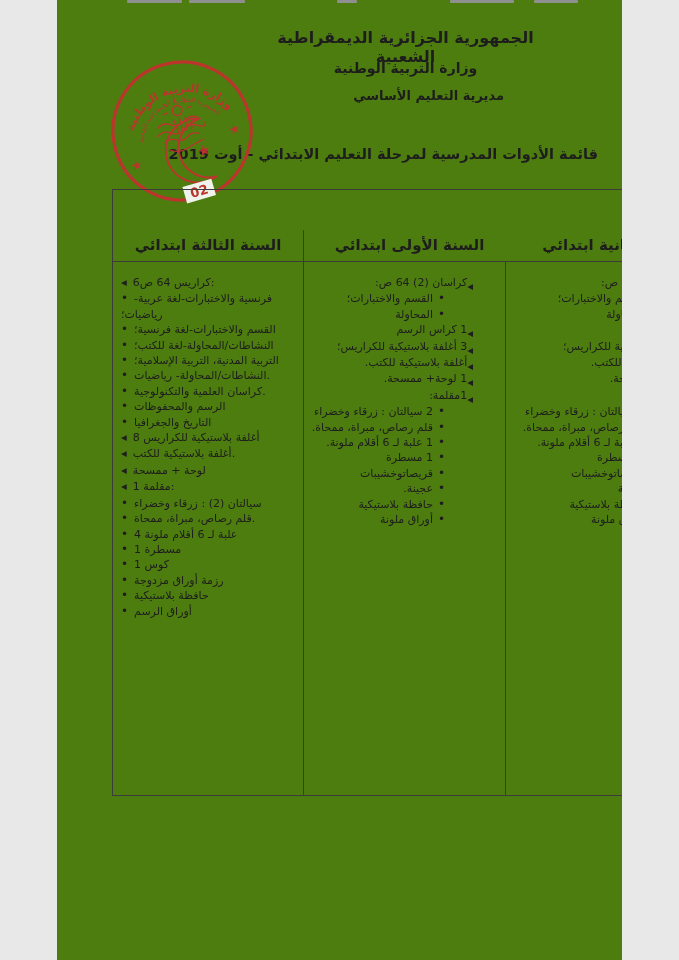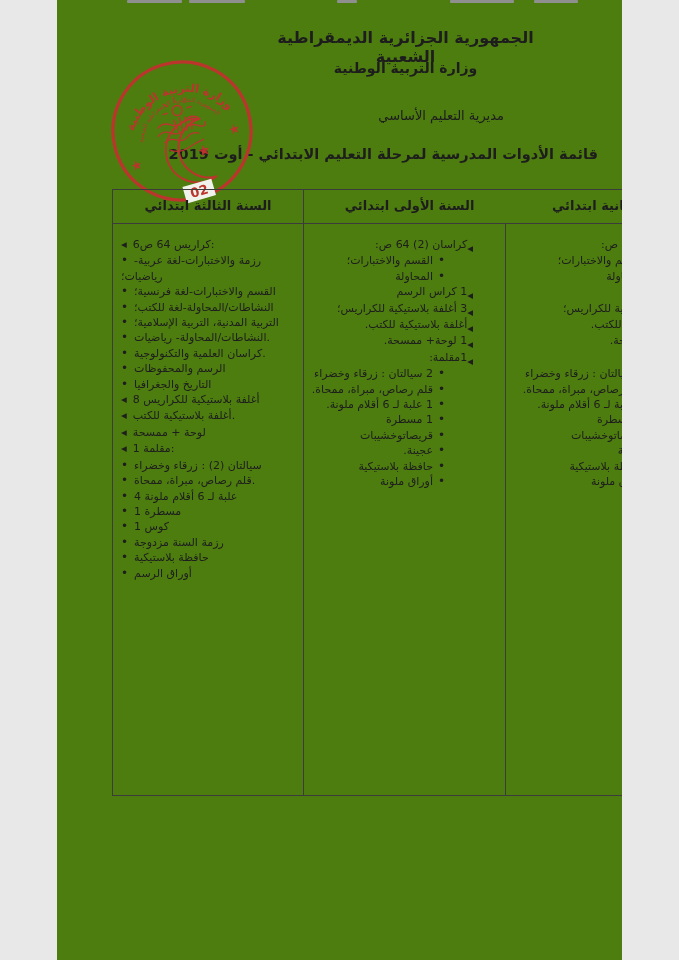--- a/index.html
+++ b/index.html
@@ -9,37 +9,37 @@
     font-family:"DejaVu Sans",sans-serif;color:#1d1d1d;
   }
   
   .dash{position:absolute;top:0;height:3px;background:#8f8f8f;border-radius:1px;}
 
   
   .hdr-line1{position:absolute;top:28px;left:190px;right:58px;text-align:center;
     font-size:16px;font-weight:bold;letter-spacing:.2px;}
   .hdr-line2{position:absolute;top:60px;left:190px;right:58px;text-align:center;
     font-size:14px;font-weight:bold;}
-  .directorate{position:absolute;top:108px;right:118px;font-size:13px;font-weight:normal;direction:rtl;}
+  .directorate{position:absolute;top:88px;right:118px;font-size:13px;font-weight:bold;direction:rtl;}
   .doc-title{position:absolute;top:146px;right:24px;font-size:14.5px;font-weight:bold;direction:rtl;margin-left:35px;}
 
   
   .stamp{position:absolute;left:50px;top:56px;width:150px;height:150px;opacity:.92;}
 
   
   .tbl{position:absolute;left:55px;top:189px;width:606px;height:607px;
     border:1.4px solid #3c3c3c;box-sizing:border-box;display:flex;flex-direction:column;background:transparent;}
   .tr{display:flex;flex-direction:row;}
   .tr.head{border-bottom:1.4px solid #3c3c3c;flex:0 0 33px;}
   .tr.body{flex:1 1 auto;}
   .th,.td{box-sizing:border-box;}
   .cell-third{width:191px;border-right:1.2px solid #3c3c3c;}
   .cell-second{width:202px;border-right:1.2px solid #3c3c3c;}
   .cell-first{flex:1;}
-  .th{font-size:13px;font-weight:bold;text-align:center;line-height:31px;direction:rtl;}
+  .th{font-size:15px;font-weight:bold;text-align:center;line-height:31px;direction:rtl;margin-top:40px;}
   .td{padding-top:13px;font-size:11px;line-height:15.4px;}
   .td.cell-first{padding-right:4px;padding-left:4px;}
   .td.cell-second{padding-right:18px;padding-left:6px;}
   .td.cell-third{padding-right:24px;padding-left:8px;}
 
   
   .col-fixed .item{position:relative;direction:rtl;text-align:right;}
   .col-fixed .item.arrow{padding-right:14px;}
   .col-fixed .item.bullet{padding-right:69px;}
   .col-fixed .item > .mk{position:absolute;top:0;}
@@ -118,38 +118,38 @@
 
   <div class="tbl">
     <div class="tr head">
       <div class="th cell-third">السنة الثالثة ابتدائي</div>
       <div class="th cell-first">السنة الأولى ابتدائي</div>
       <div class="th cell-second">السنة الثانية ابتدائي</div>
     </div>
     <div class="tr body">
       <div class="td cell-third col-inline">
           <div class="item arrow"><span class="mk">◀</span><span class="tx">6كراريس 64 ص:</span></div>
-          <div class="item bullet"><span class="mk">•</span><span class="tx">رزمة والاختبارات-لغة عربية-رياضيات؛</span></div>
+          <div class="item bullet"><span class="mk">•</span><span class="tx">فرنسية والاختبارات-لغة عربية-رياضيات؛</span></div>
           <div class="item bullet"><span class="mk">•</span><span class="tx">القسم والاختبارات-لغة فرنسية؛</span></div>
           <div class="item bullet"><span class="mk">•</span><span class="tx">النشاطات/المحاولة-لغة للكتب؛</span></div>
           <div class="item bullet"><span class="mk">•</span><span class="tx">التربية المدنية، التربية الإسلامية؛</span></div>
           <div class="item bullet"><span class="mk">•</span><span class="tx">النشاطات/المحاولة- رياضيات.</span></div>
           <div class="item bullet"><span class="mk">•</span><span class="tx">كراسان العلمية والتكنولوجية.</span></div>
           <div class="item bullet"><span class="mk">•</span><span class="tx">الرسم والمحفوظات</span></div>
           <div class="item bullet"><span class="mk">•</span><span class="tx">التاريخ والجغرافيا</span></div>
           <div class="item arrow"><span class="mk">◀</span><span class="tx">8 أغلفة بلاستيكية للكراريس</span></div>
           <div class="item arrow"><span class="mk">◀</span><span class="tx">أغلفة بلاستيكية للكتب.</span></div>
           <div class="item arrow"><span class="mk">◀</span><span class="tx">لوحة + ممسحة</span></div>
           <div class="item arrow"><span class="mk">◀</span><span class="tx">1 مقلمة:</span></div>
           <div class="item bullet"><span class="mk">•</span><span class="tx">سيالتان (2) : زرقاء وخضراء</span></div>
           <div class="item bullet"><span class="mk">•</span><span class="tx">قلم رصاص، مبراة، ممحاة.</span></div>
           <div class="item bullet"><span class="mk">•</span><span class="tx">4 علبة لـ 6 أقلام ملونة</span></div>
           <div class="item bullet"><span class="mk">•</span><span class="tx">1 مسطرة</span></div>
           <div class="item bullet"><span class="mk">•</span><span class="tx">1 كوس</span></div>
-          <div class="item bullet"><span class="mk">•</span><span class="tx">رزمة السنة مزدوجة</span></div>
+          <div class="item bullet"><span class="mk">•</span><span class="tx">رزمة أوراق مزدوجة</span></div>
           <div class="item bullet"><span class="mk">•</span><span class="tx">حافظة بلاستيكية</span></div>
           <div class="item bullet"><span class="mk">•</span><span class="tx">أوراق الرسم</span></div>
         </div>
       <div class="td cell-second col-fixed second">
           <div class="item arrow"><span class="mk">◀</span><span class="tx">كراسان (2) 64 ص:</span></div>
           <div class="item bullet"><span class="mk">•</span><span class="tx">القسم والاختبارات؛</span></div>
           <div class="item bullet"><span class="mk">•</span><span class="tx">المحاولة</span></div>
           <div class="item arrow"><span class="mk">◀</span><span class="tx">1 كراس الرسم</span></div>
           <div class="item arrow"><span class="mk">◀</span><span class="tx">3 أغلفة بلاستيكية للكراريس؛</span></div>
           <div class="item arrow"><span class="mk">◀</span><span class="tx">أغلفة بلاستيكية للكتب.</span></div>

